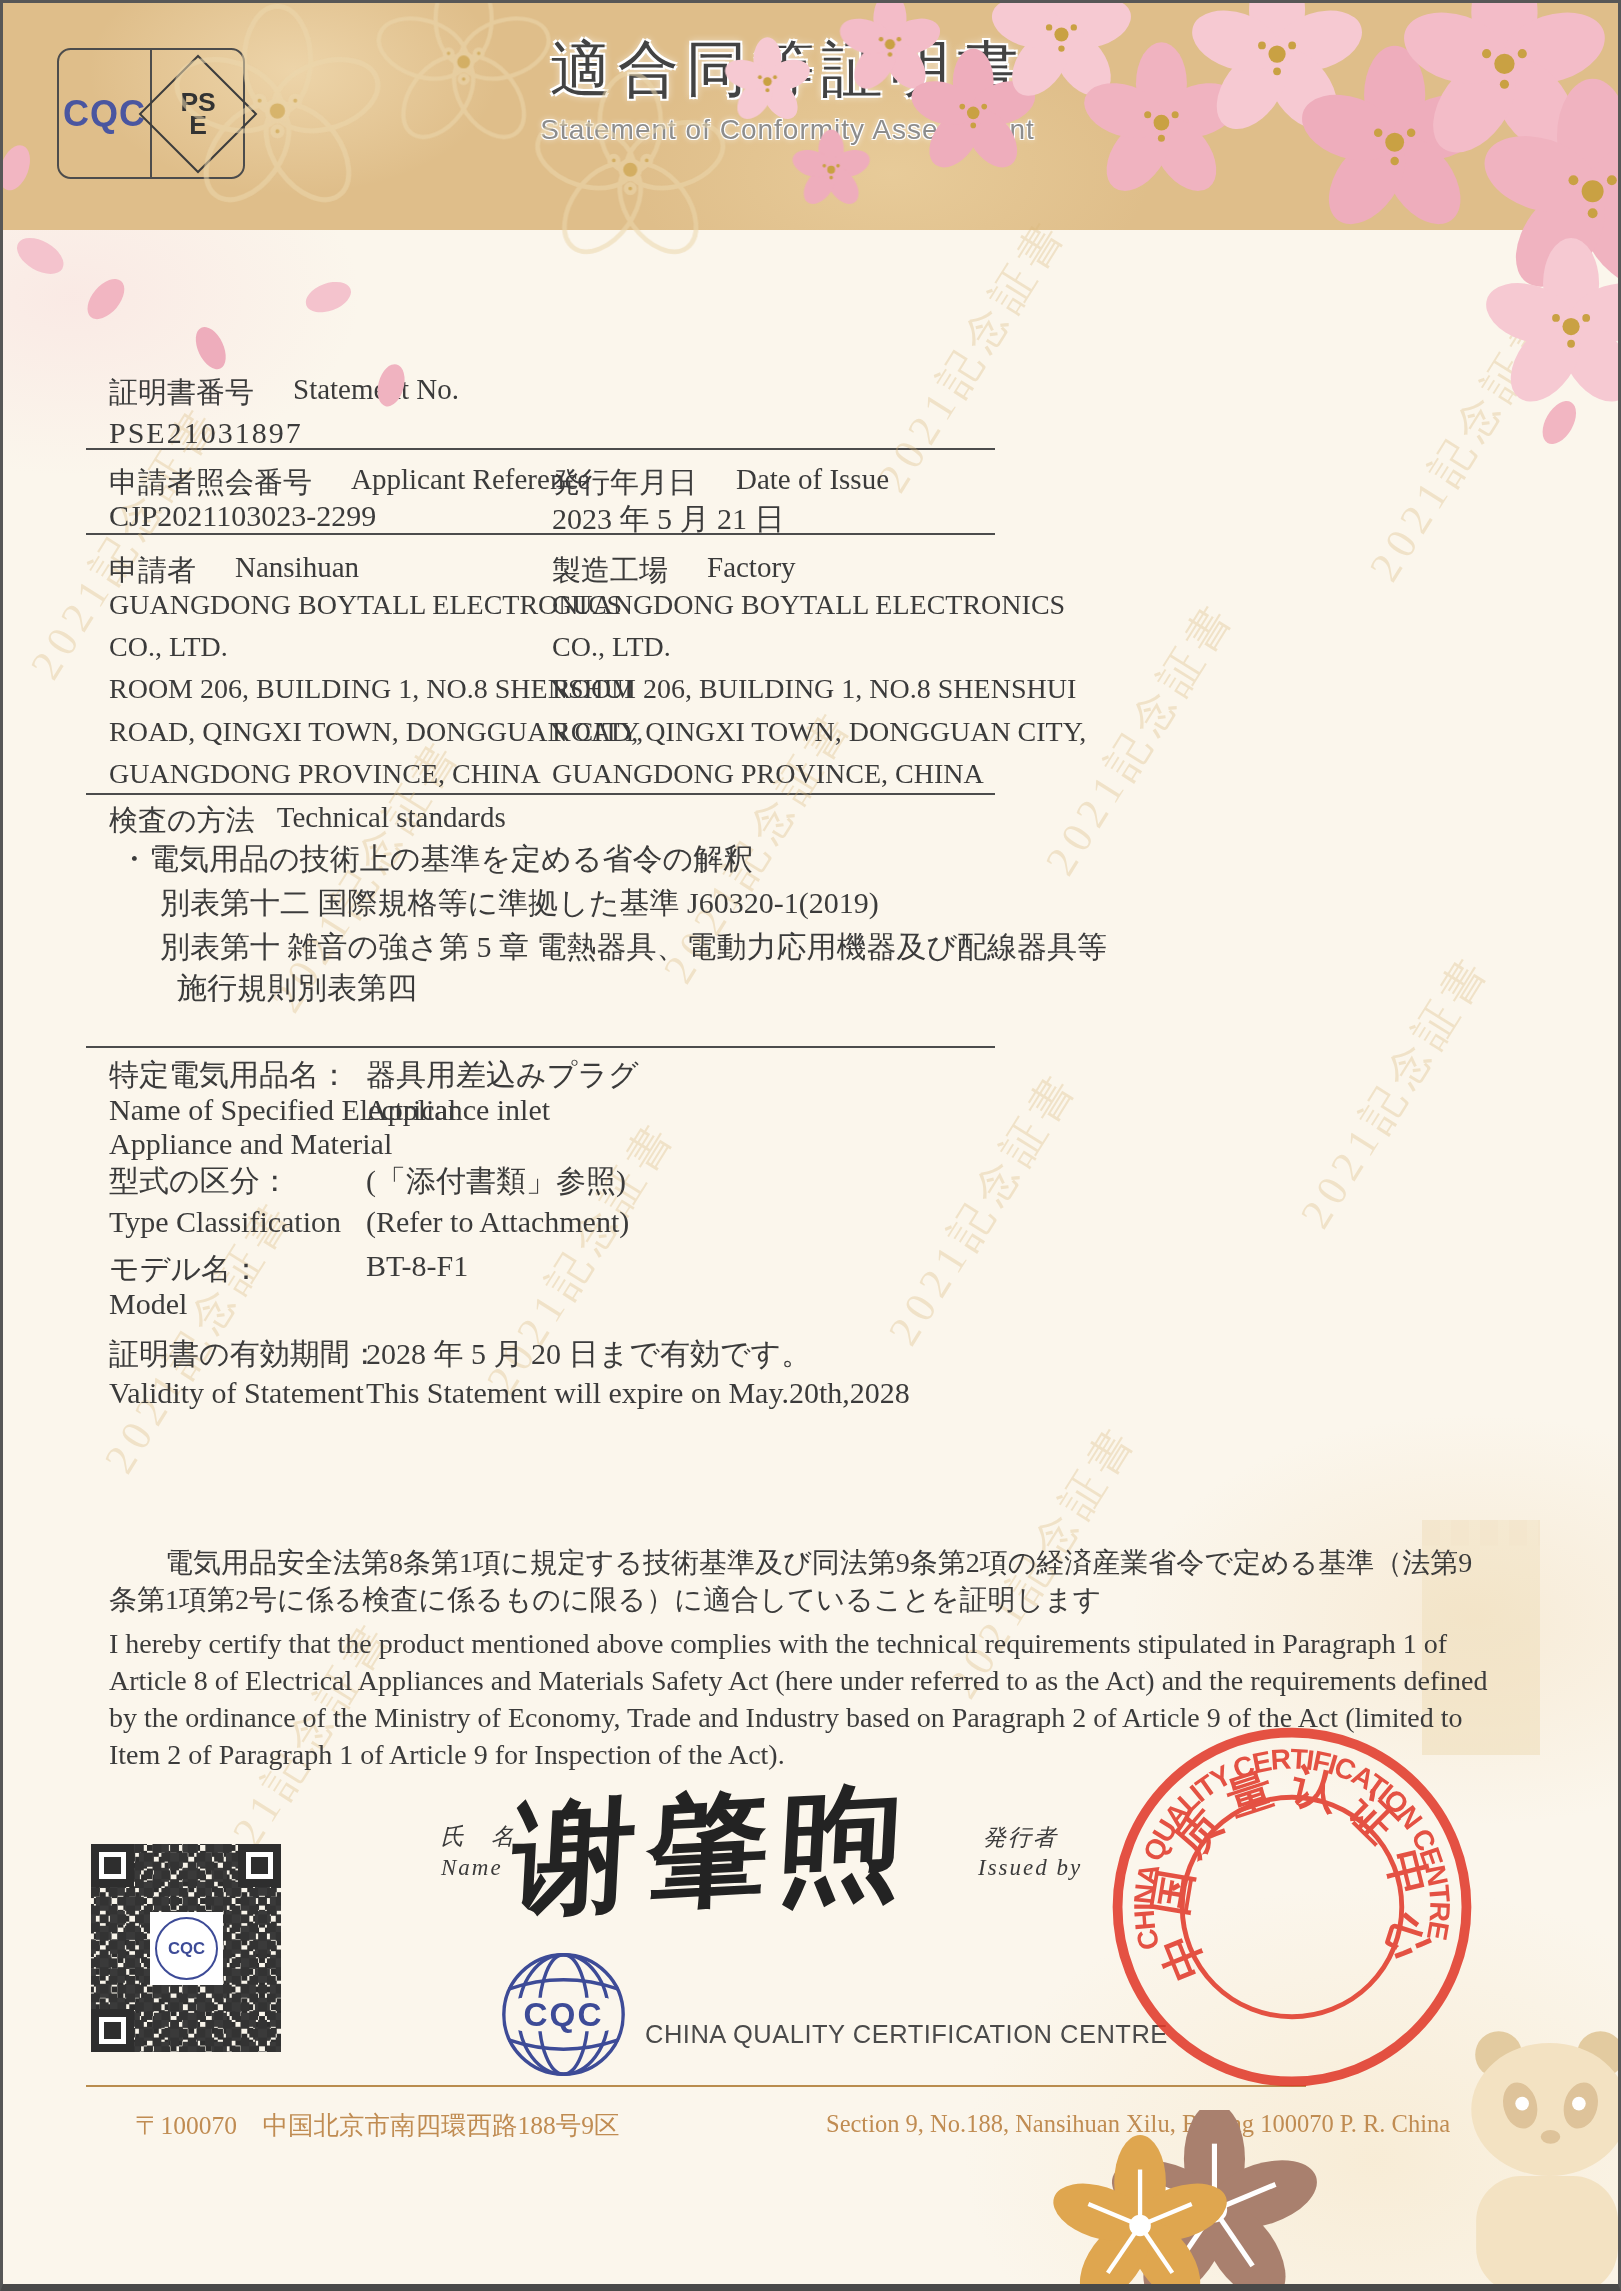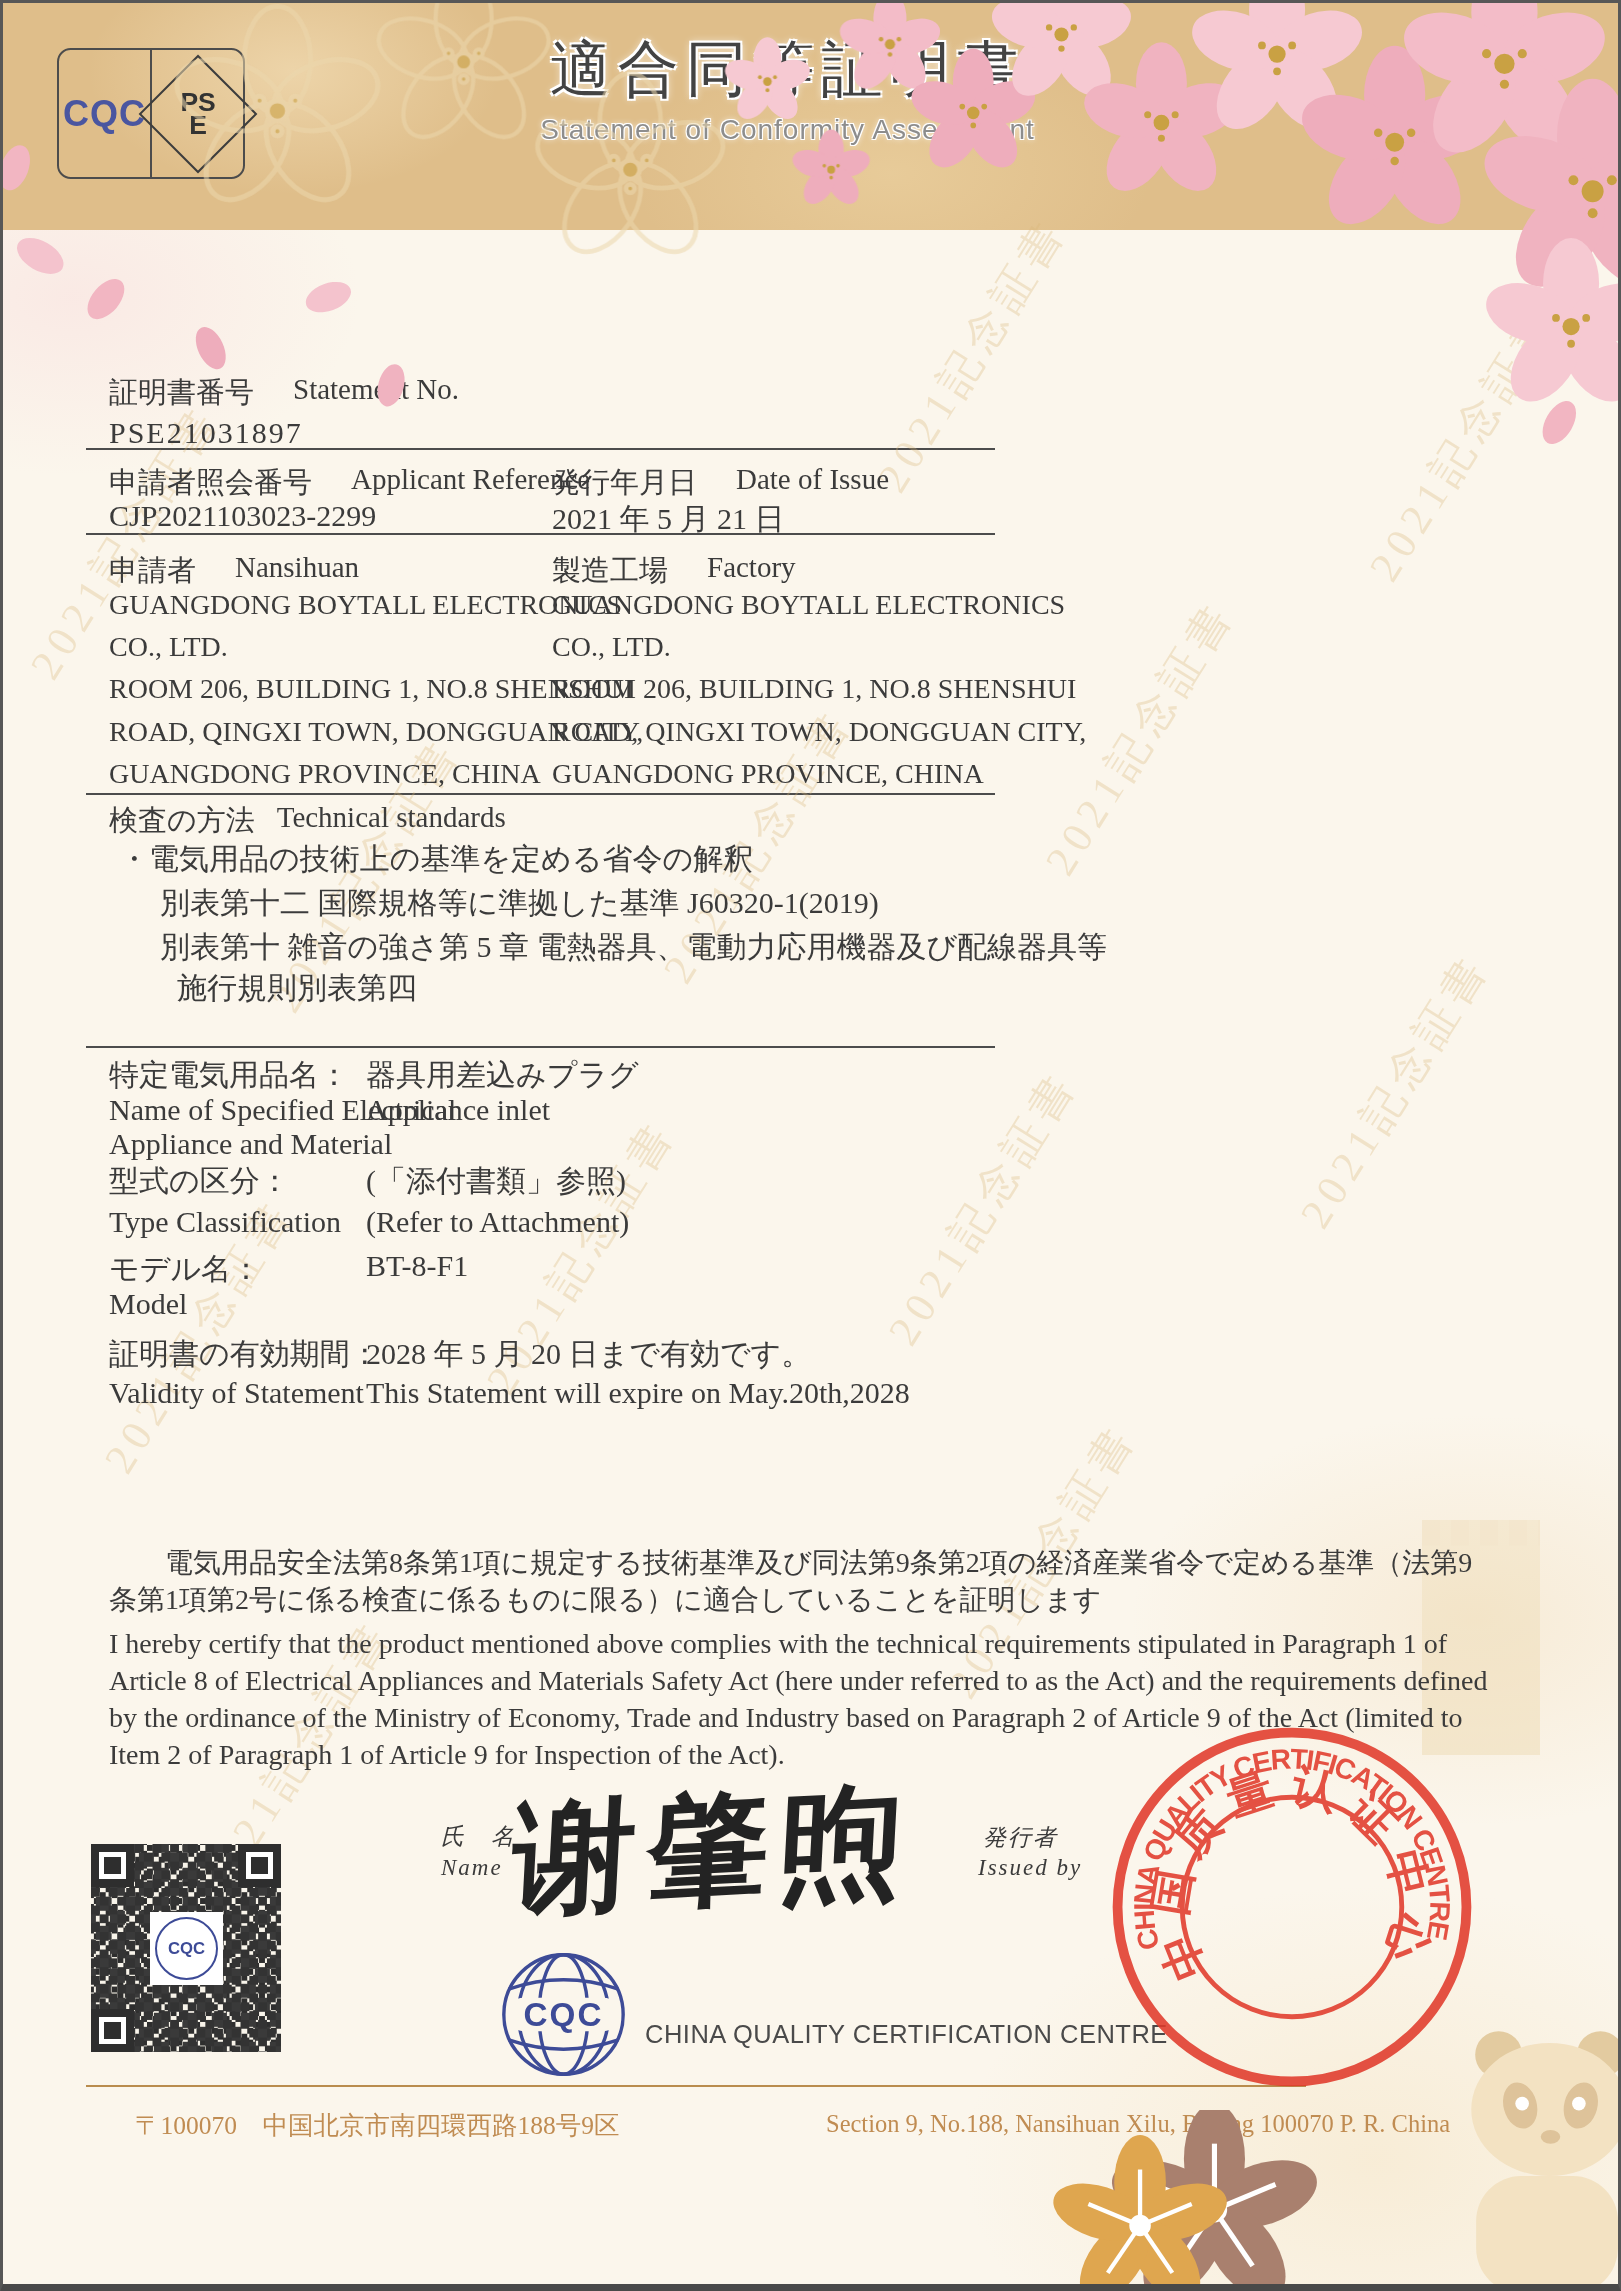--- a/index.html
+++ b/index.html
@@ -159,21 +159,21 @@
 
   <div class="abs lblrow" style="left:106px;top:460px">
     <span>申請者照会番号</span>
     <span>Applicant Reference</span>
   </div>
   <div class="abs val" style="left:106px;top:496px">CJP2021103023-2299</div>
   <div class="abs lblrow" style="left:549px;top:460px">
     <span>発行年月日</span>
     <span>Date of Issue</span>
   </div>
-  <div class="abs val" style="left:549px;top:496px">2021 年 5 月 21 日</div>
+  <div class="abs val" style="left:549px;top:496px">2023 年 5 月 21 日</div>
   <div class="rule" style="top:530px"></div>
 
   <div class="abs lblrow" style="left:106px;top:548px">
     <span>申請者</span>
     <span>Nansihuan</span>
   </div>
   <div class="abs addr-line" style="left:106px;top:586px">GUANGDONG BOYTALL ELECTRONICS</div>
   <div class="abs addr-line" style="left:106px;top:628px">CO., LTD.</div>
   <div class="abs addr-line" style="left:106px;top:670px">ROOM 206, BUILDING 1, NO.8 SHENSHUI</div>
   <div class="abs addr-line" style="left:106px;top:713px">ROAD, QINGXI TOWN, DONGGUAN CITY,</div>

